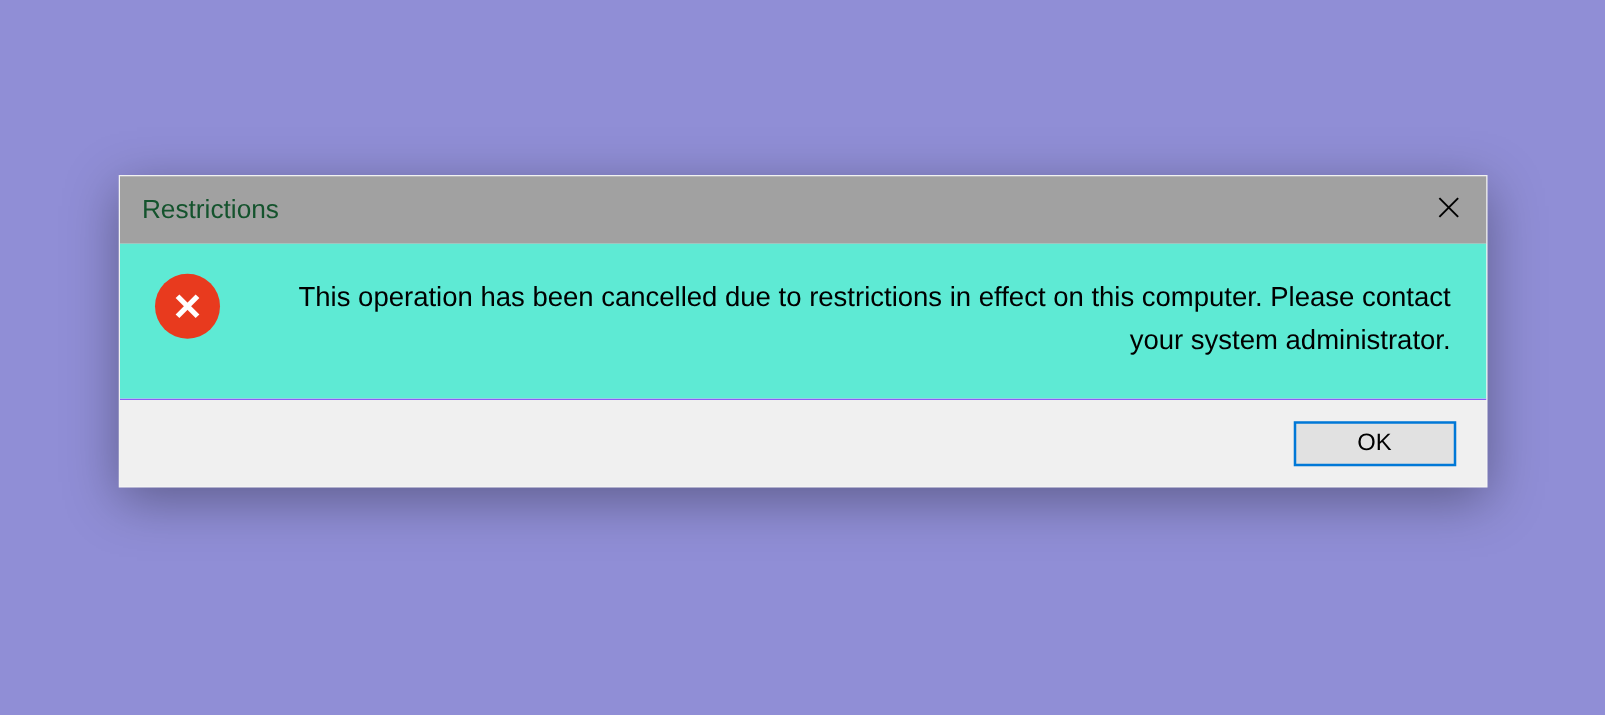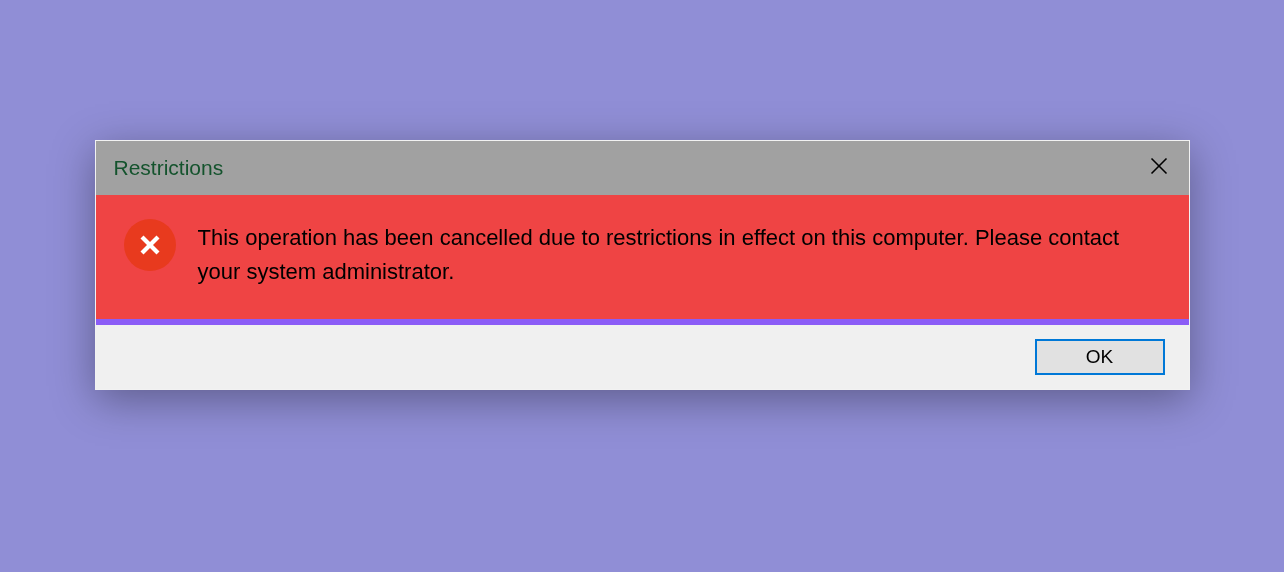--- a/index.html
+++ b/index.html
@@ -43,25 +43,26 @@
       align-items: center;
       justify-content: center;
       cursor: pointer;
       color: #000;
     }
     .close-button svg {
       width: 18px;
       height: 18px;
     }
     .body-area {
-      background: #ef4444;
+      background: #5eead4;
       display: flex;
       align-items: flex-start;
       padding: 22px 28px 30px 28px;
       gap: 22px;
+      text-align: right;
     }
     .error-icon-wrap {
       flex-shrink: 0;
       width: 52px;
       height: 52px;
       margin-top: 2px;
     }
     .error-icon-circle {
       width: 52px;
       height: 52px;
@@ -81,21 +82,21 @@
       color: #000000;
       padding-top: 4px;
     }
     .footer-area {
       background: #f0f0f0;
       height: 70px;
       display: flex;
       align-items: center;
       justify-content: flex-end;
       padding: 16px 24px;
-      border-top: 6px solid #8b5cf6;
+      border-top: 1px solid #8b5cf6;
     }
     .ok-button {
       width: 130px;
       height: 36px;
       background: #e1e1e1;
       border: 2px solid #0078d7;
       font-size: 19px;
       color: #000;
       cursor: pointer;
       font-family: inherit;

